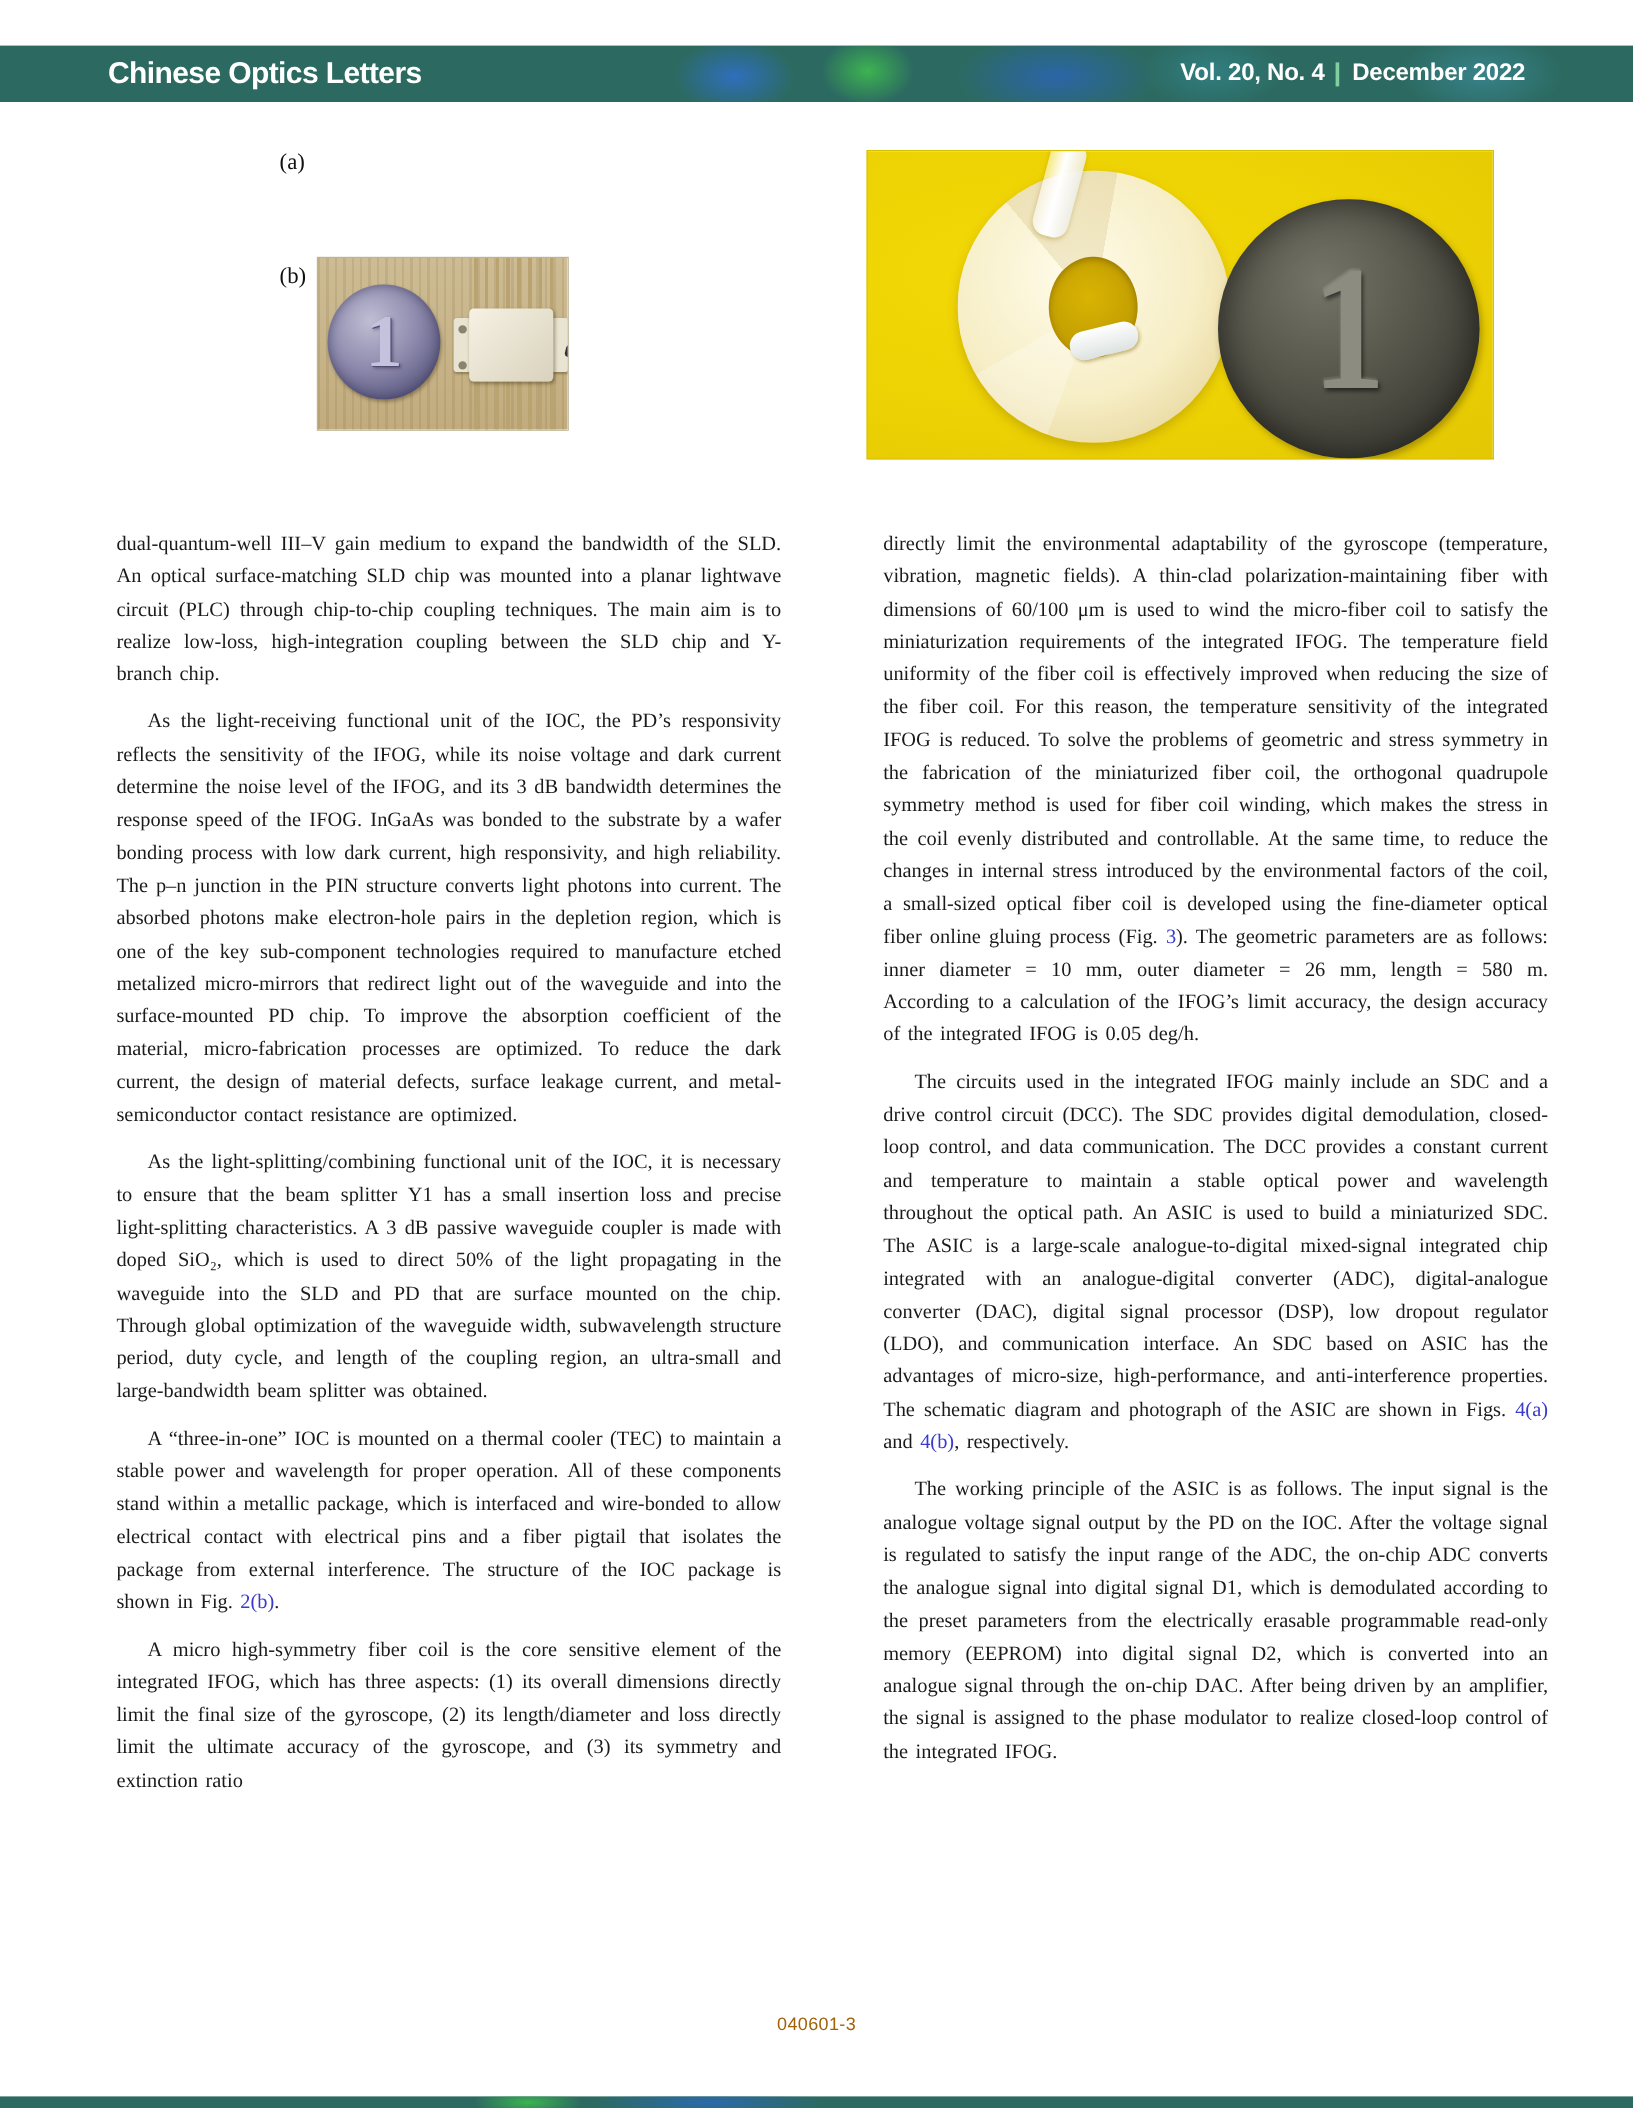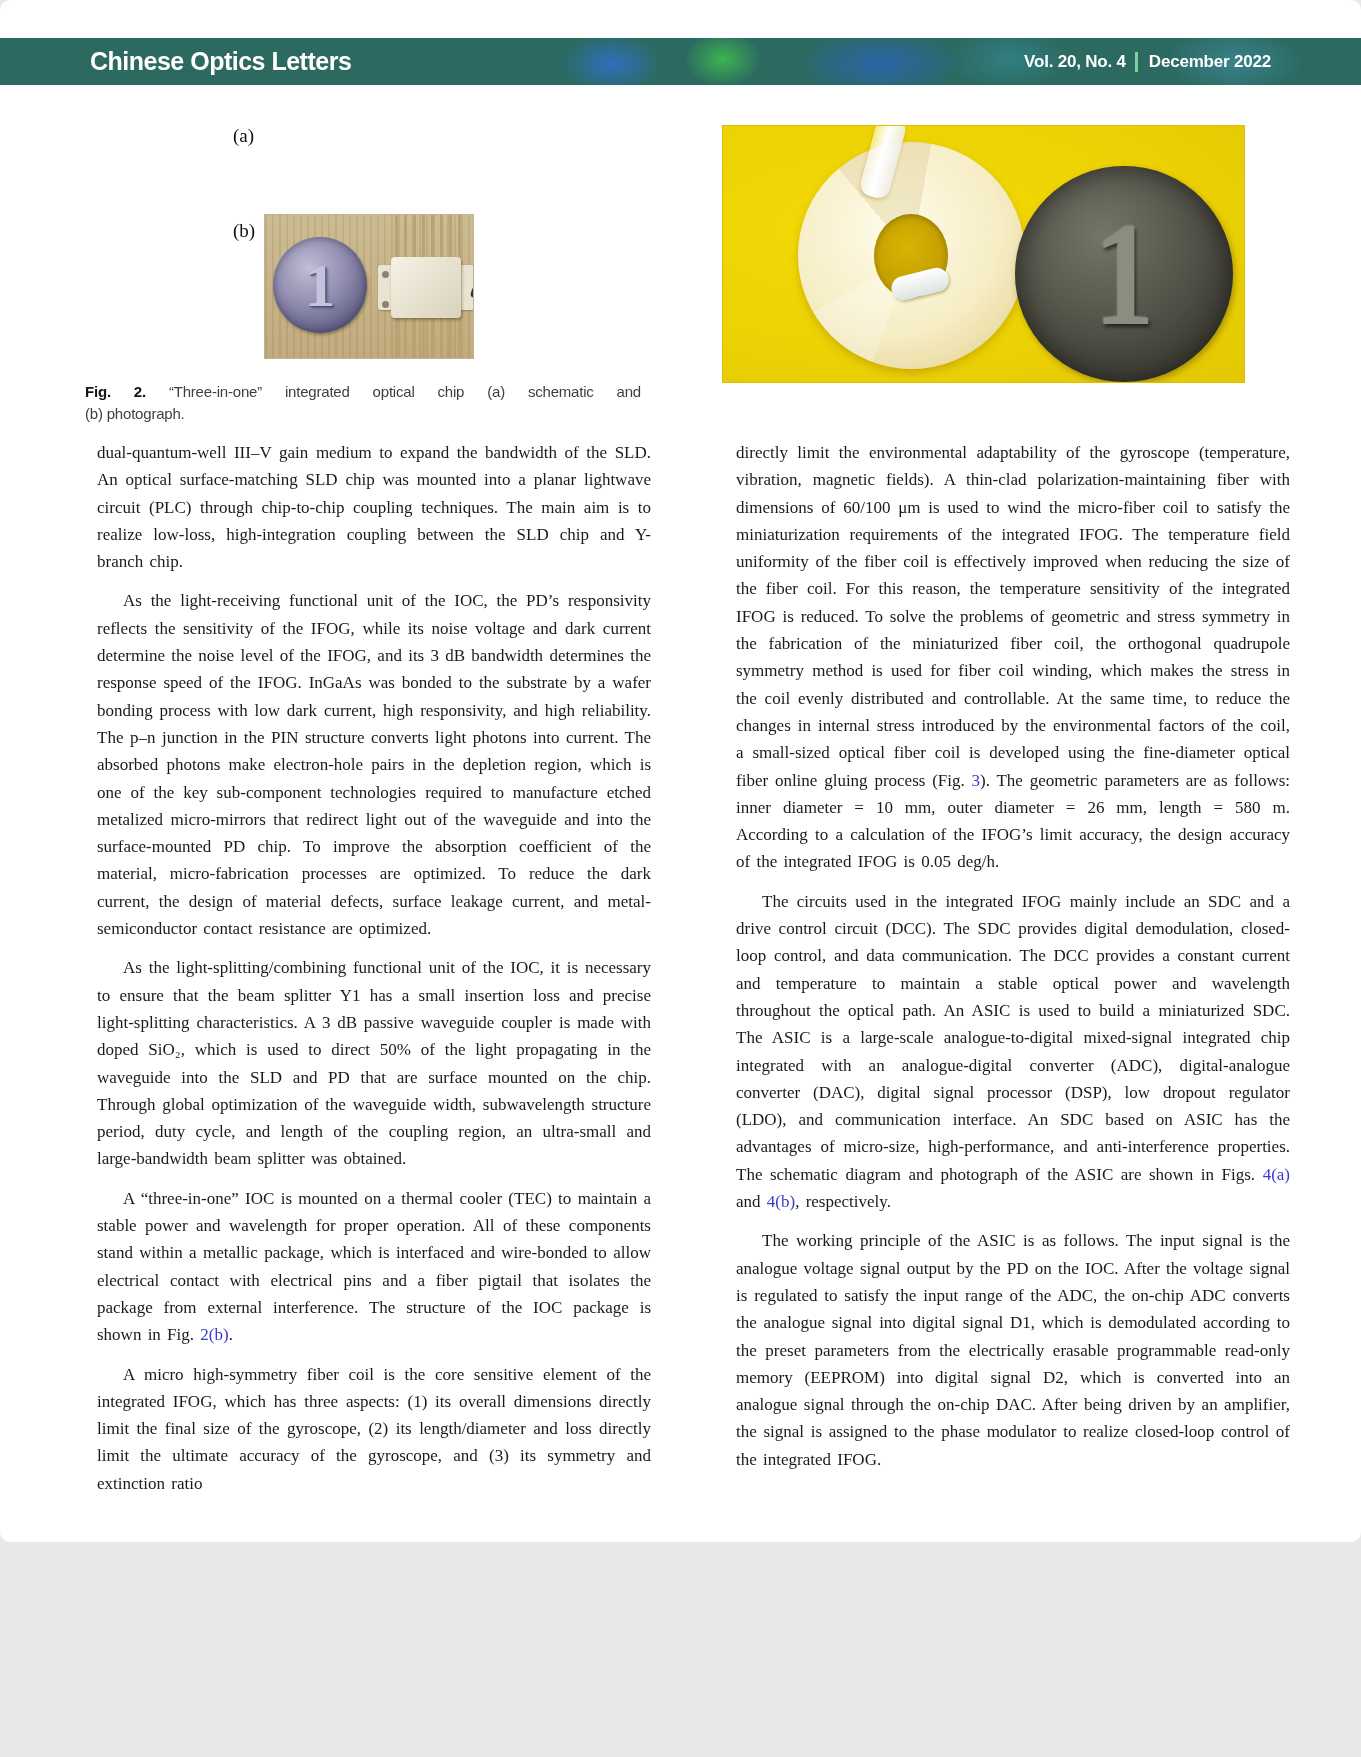--- a/index.html
+++ b/index.html
@@ -1,38 +1,37 @@
 <!DOCTYPE html>
 <html><head>
 <meta charset="utf-8">
 <style>
   html,body{margin:0;padding:0;background:#e8e8e8;}
   .page{
-    position:relative;width:1361px;height:1542px;margin:0 auto;
+    position:relative;width:1361px;height:1757px;margin:0 auto;
     background:#ffffff;overflow:hidden;
     font-family:"Liberation Serif","DejaVu Serif",serif;
-    border-radius:10px;
   }
 
   
   .band{
     position:absolute;left:0;top:38px;width:1361px;height:47px;
     background:
       radial-gradient(ellipse 70px 42px at 612px 55%, rgba(47,111,193,0.95), rgba(47,111,193,0) 72%),
       radial-gradient(ellipse 55px 40px at 723px 45%, rgba(62,183,80,0.95), rgba(62,183,80,0) 70%),
       radial-gradient(ellipse 110px 46px at 880px 55%, rgba(43,100,180,0.85), rgba(43,100,180,0) 75%),
       radial-gradient(ellipse 80px 42px at 1010px 45%, rgba(52,140,150,0.6), rgba(52,140,150,0) 75%),
       radial-gradient(ellipse 90px 46px at 1235px 50%, rgba(70,160,190,0.45), rgba(70,160,190,0) 75%),
       #2c6a61;
     display:flex;align-items:center;justify-content:space-between;
     padding:0 90px;box-sizing:border-box;
     font-family:"Liberation Sans","DejaVu Sans",sans-serif;color:#ffffff;
   }
   .journal{font-size:25px;font-weight:700;letter-spacing:-0.5px;}
-  .issue{display:flex;align-items:center;font-size:17px;font-weight:700;letter-spacing:-0.2px;}
+  .issue{display:flex;align-items:center;font-size:20px;font-weight:700;letter-spacing:-0.2px;}
   .issue .sep{display:inline-block;width:3px;height:20px;background:#7fcf9f;margin:0 11px 0 9px;}
 
   
   .fig2{position:absolute;left:85px;top:100px;width:578px;height:330px;}
   .plabel{position:absolute;font-size:19px;color:#111;}
   .plabel.a{left:148px;top:25px;}
   .plabel.b{left:148px;top:120px;}
   .schematic{position:absolute;left:170px;top:16px;width:290px;height:100px;}
   .photo2{
     position:absolute;left:180px;top:115px;width:208px;height:143px;overflow:hidden;
@@ -172,24 +171,20 @@
         <span class="numeral">1</span>
       </div>
       <div class="pkg-tab l"></div>
       <div class="pkg-tab r"></div>
       <div class="pkg-body"></div>
       <div class="pkg-hole h1"></div>
       <div class="pkg-hole h2"></div>
       <div class="pigtail"></div>
     </div>
 
-    <div class="caption cap2">
-      <div class="cap-l1"><b>Fig. 2.</b> <span>“Three-in-one” integrated optical chip (a) schematic and</span></div>
-      <div class="cap-l2">(b) photograph.</div>
-    </div>
   </section>
 
   <section class="fig3">
     <div class="photo3">
       <div class="coil">
         <div class="hole"></div>
       </div>
       <div class="tube"></div>
       <div class="tail"></div>
       <div class="coin3">

